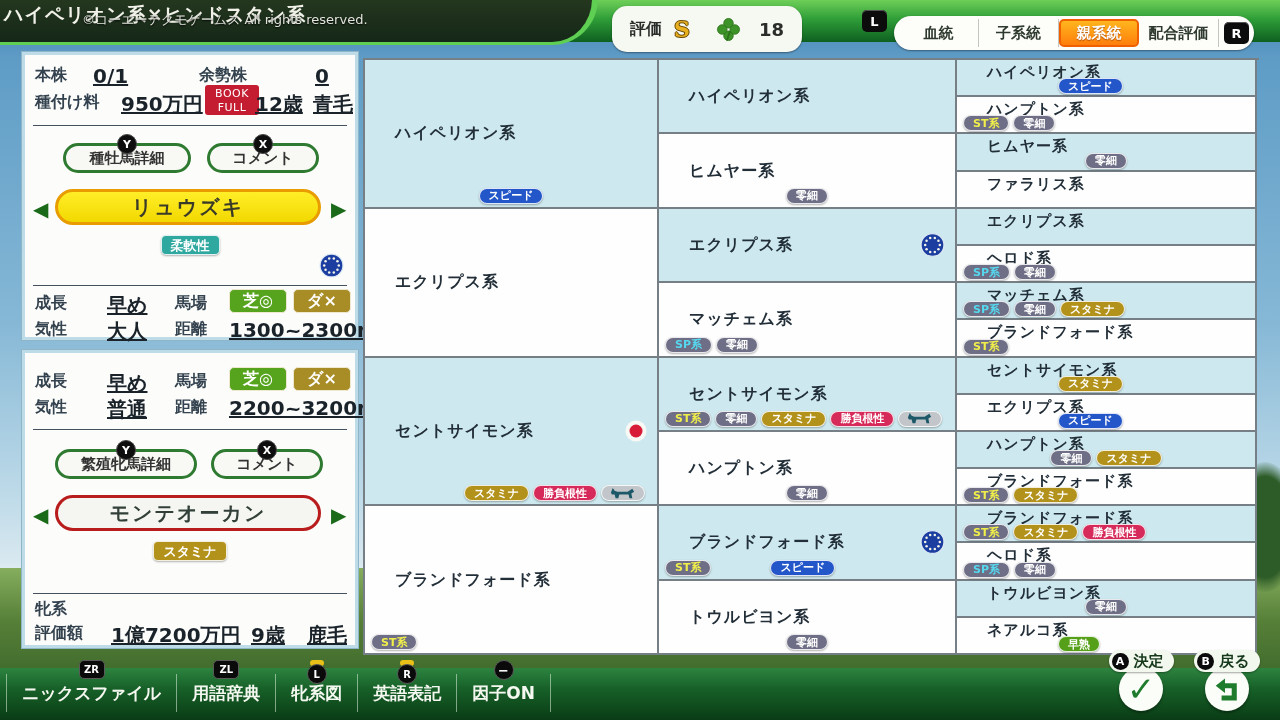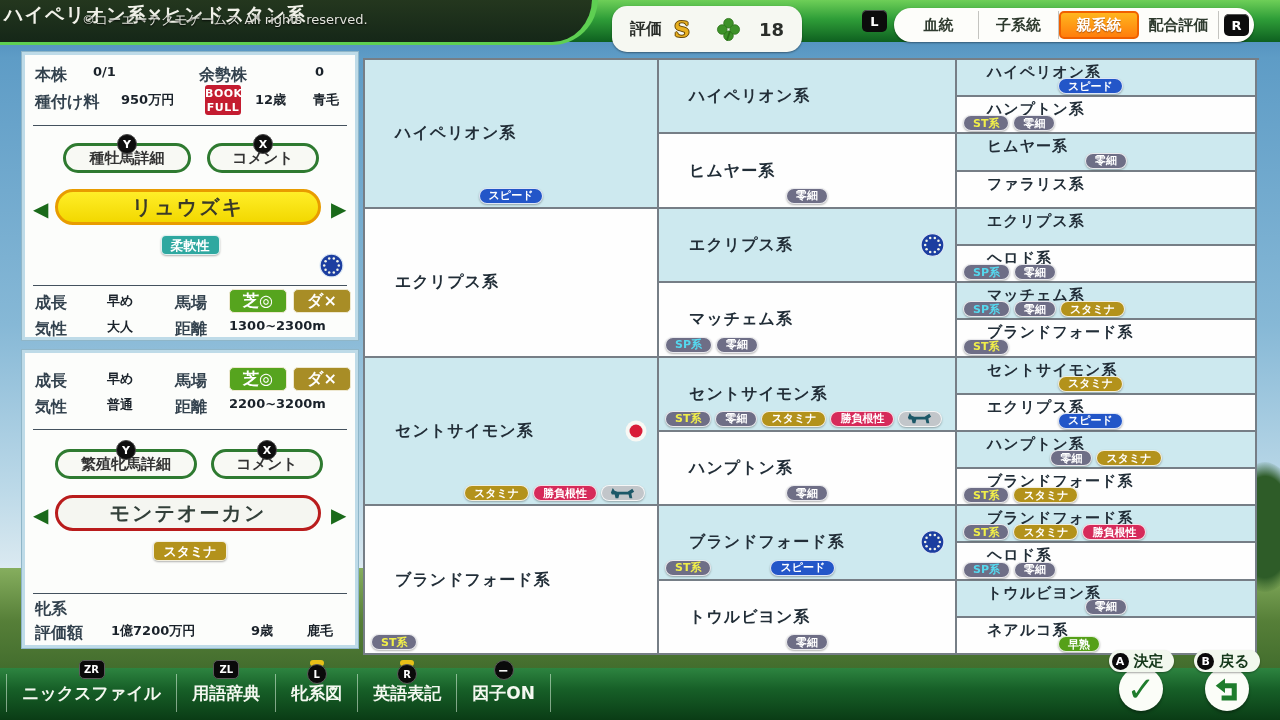--- a/index.html
+++ b/index.html
@@ -23,37 +23,37 @@
   .eval-pill{position:absolute;left:612px;top:6px;height:46px;background:#f6f8f2;border-radius:15px;
     display:flex;align-items:center;padding:0 18px;gap:8px;box-shadow:0 1px 2px rgba(0,0,0,.4);}
   .eval-label{font-size:16px;font-weight:bold;color:#2a2e2a;}
   .eval-rank{font-family:"DejaVu Serif","Liberation Serif",serif;font-size:22px;font-weight:bold;color:#e8b020;
     text-shadow:-1px 0 #6a4a08,1px 0 #6a4a08,0 -1px #6a4a08,0 1px #6a4a08;margin:0 4px;}
   .clover{margin-left:14px;display:flex;}
   .eval-count{font-size:18px;font-weight:bold;color:#2a2e2a;margin-left:10px;}
   .shoulder{width:25px;height:22px;background:#0c0c0c;border-radius:5px;color:#fff;font-weight:bold;
     font-size:13px;display:flex;align-items:center;justify-content:center;box-shadow:inset 0 1px 0 #555;}
   #btnL{position:absolute;left:862px;top:10px;}
-  .tabbox{position:absolute;left:894px;top:8px;height:34px;background:#fdfdfa;border-radius:17px;
+  .tabbox{position:absolute;left:894px;top:16px;height:34px;background:#fdfdfa;border-radius:17px;
     display:flex;align-items:center;padding:0 5px;box-shadow:0 1px 2px rgba(0,0,0,.4);}
   .tab{min-width:80px;height:28px;padding:0 6px;display:flex;align-items:center;justify-content:center;
     font-size:15px;font-weight:bold;color:#2e3a2e;box-sizing:border-box;}
   .tab:not(.active){border-right:1px solid #c4c4c0;}
   .tab.active{background:linear-gradient(180deg,#ffb61e,#ff7e0c);border:2px solid #f06000;border-radius:5px;
     color:#fff;text-shadow:0 1px 1px rgba(120,40,0,.6);}
   .tabbox .shoulder{margin-left:5px;}
   
   .panel{position:absolute;background:#fcfdfb;border:3px solid #bedbe8;outline:1px solid #8fb6c8;box-sizing:border-box;}
   #panel1{left:22px;top:52px;width:336px;height:288px;}
   #panel2{left:22px;top:350px;width:336px;height:298px;}
   .abs{position:absolute;}
   .plabel{color:#33424e;font-weight:600;font-size:16px;white-space:nowrap;}
-  .pval{color:#1a222a;font-weight:600;font-size:13px;white-space:nowrap;}
+  .pval{color:#1a222a;font-weight:600;font-size:20px;white-space:nowrap;text-decoration:underline;}
   .pdiv{position:absolute;left:8px;right:8px;height:1px;background:#44525e;}
-  .bookfull{width:36px;height:30px;background:#c41c30;color:#fff;border-radius:3px;font-size:11px;font-weight:bold;
+  .bookfull{width:54px;height:30px;background:#c41c30;color:#fff;border-radius:3px;font-size:11px;font-weight:normal;
     line-height:1.3;text-align:center;padding-top:2px;box-sizing:border-box;letter-spacing:.5px;}
   .gbtn{position:absolute;height:30px;border-radius:15px;background:#f8f9f4;border:3px solid #2e7a30;box-sizing:border-box;
     display:flex;align-items:center;justify-content:center;font-size:15px;font-weight:bold;color:#333;}
   .keydot{position:absolute;top:-12px;left:50%;transform:translateX(-50%);width:18px;height:18px;background:#0e0e0e;
     color:#fff;border-radius:50%;font-size:11px;font-weight:bold;display:flex;align-items:center;justify-content:center;
     border:1px solid #484848;}
   .namepill{position:absolute;left:30px;width:266px;height:36px;border-radius:18px;box-sizing:border-box;
     display:flex;align-items:center;justify-content:center;font-size:20px;font-weight:bold;color:#3a3a28;letter-spacing:2px;}
   .namepill.yellow{background:linear-gradient(#ffee28,#f2d800);border:3px solid #e89c00;}
   .namepill.white{background:#f5f6f1;border:3px solid #b91c1c;color:#33403a;}

